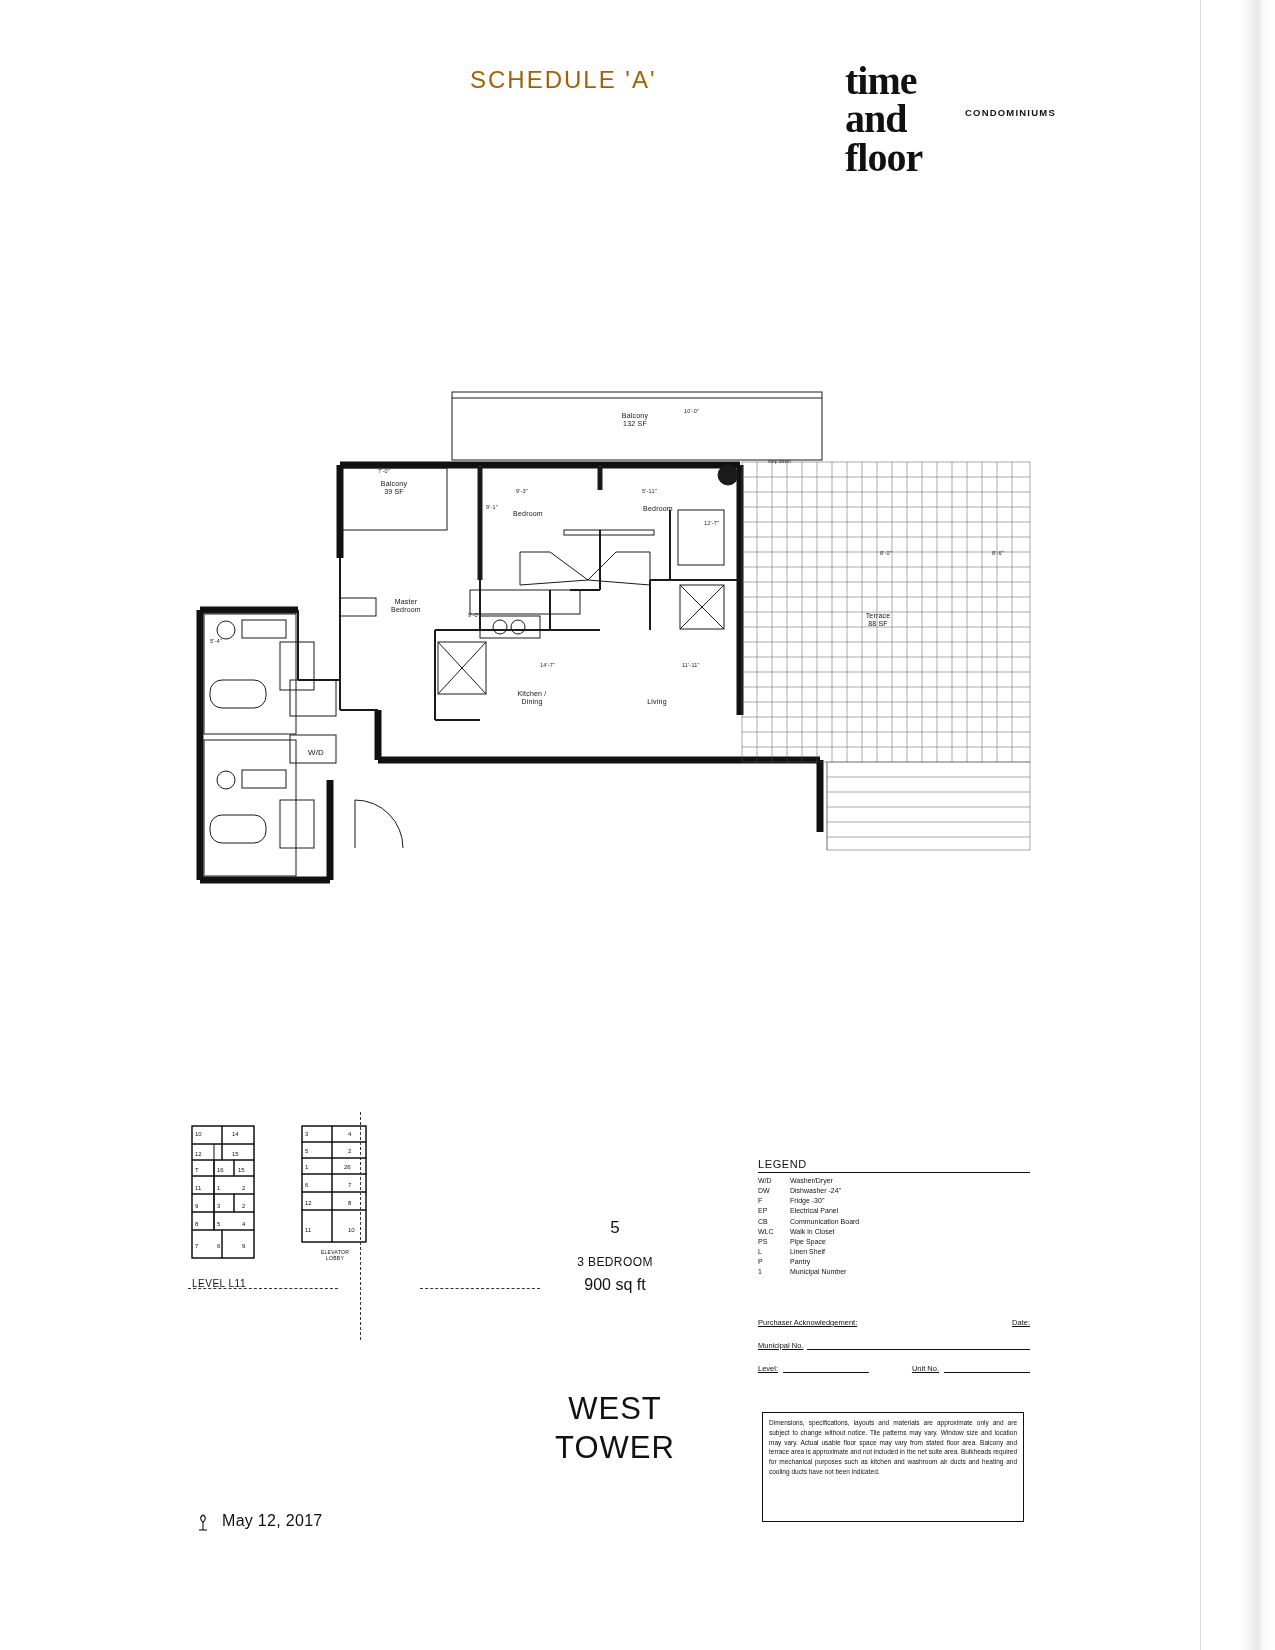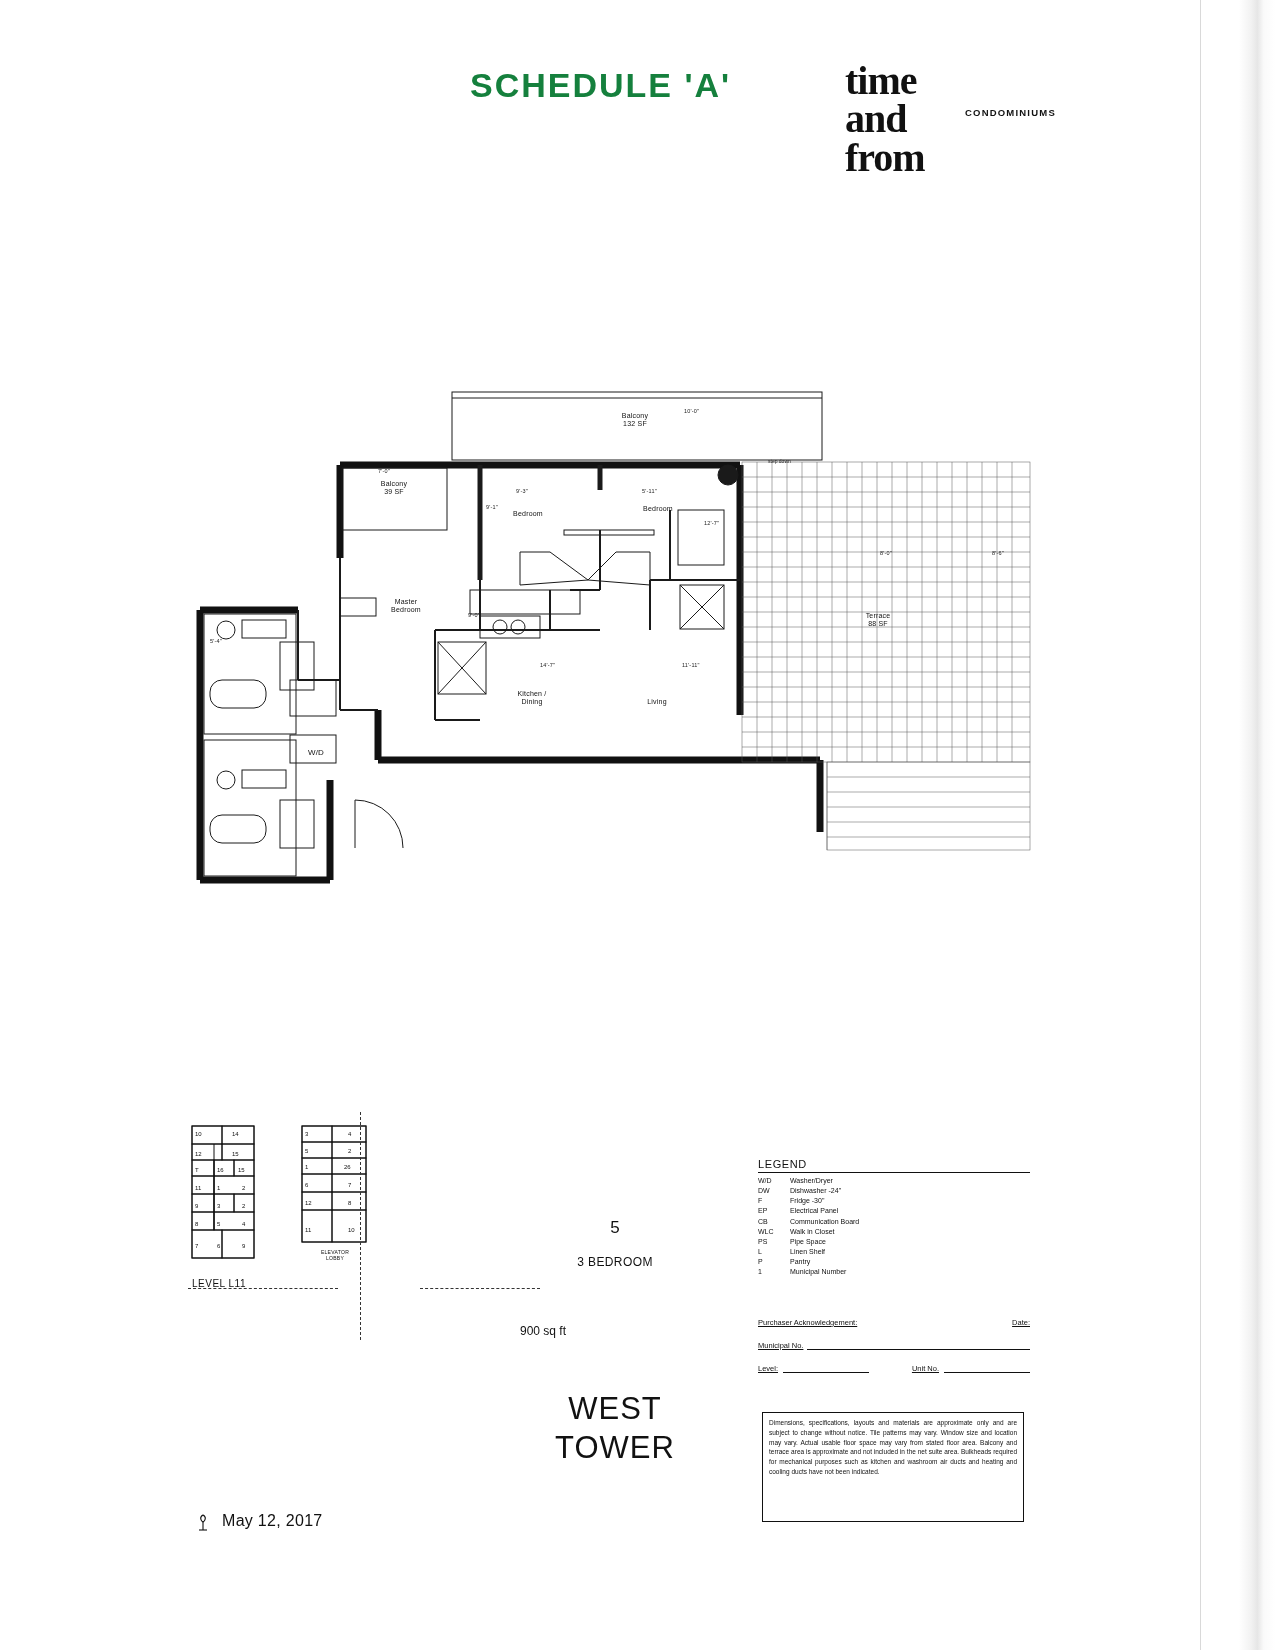--- a/index.html
+++ b/index.html
@@ -3,21 +3,21 @@
 <meta charset="utf-8">
 <style>
   html,body{margin:0;padding:0;background:#ffffff;}
   body{width:1275px;height:1650px;position:relative;font-family:"Liberation Sans",sans-serif;color:#111;overflow:hidden;}
   .page{position:absolute;inset:0;background:#fff;}
   .scanedge{position:absolute;top:0;right:0;width:80px;height:1650px;
     background:linear-gradient(to right,#ffffff 0%,#ffffff 55%,#f2f2f2 70%,#e6e6e6 78%,#fafafa 86%,#ffffff 100%);}
   .scanline{position:absolute;top:0;right:74px;width:1px;height:1650px;background:#d9d9d9;}
 
   
-  .schedule-title{position:absolute;left:470px;top:66px;font-size:34px;letter-spacing:2px;font-weight:700;color:#15803d;}
+  .schedule-title{position:absolute;left:470px;top:66px;font-size:24px;letter-spacing:2px;font-weight:400;color:#a16207;}
   .brand{position:absolute;left:845px;top:62px;width:200px;font-family:"Liberation Serif",serif;font-weight:bold;line-height:0.96;}
   .brand .l1,.brand .l2,.brand .l3{font-size:40px;letter-spacing:-1px;color:#111;}
   .brand .sub{position:absolute;left:120px;top:46px;font-size:9.5px;letter-spacing:1.2px;font-family:"Liberation Sans",sans-serif;font-weight:bold;}
 
   
   .plan{position:absolute;left:180px;top:380px;width:860px;height:530px;}
   .plan svg{position:absolute;left:0;top:0;}
   .rl{position:absolute;font-size:7px;color:#111;text-align:center;line-height:1.15;letter-spacing:.2px;}
   .dim{position:absolute;font-size:5.5px;color:#222;letter-spacing:.2px;}
   .tiny{position:absolute;font-size:5px;color:#222;}
@@ -27,21 +27,21 @@
   .keyplan2{position:absolute;left:298px;top:1122px;width:90px;height:150px;}
   .kp-label{position:absolute;left:192px;top:1278px;font-size:10px;letter-spacing:.5px;}
   .kp-label2{position:absolute;left:310px;top:1250px;font-size:5px;letter-spacing:.3px;text-align:center;width:50px;line-height:1.1;}
   .dashline{position:absolute;height:0;border-top:1px dashed #333;}
   .dashvert{position:absolute;width:0;border-left:1px dashed #333;}
 
   
   .unit-code{position:absolute;left:520px;top:1158px;width:190px;text-align:center;font-size:40px;letter-spacing:1px;}
   .unit-num{position:absolute;left:520px;top:1218px;width:190px;text-align:center;font-size:17px;}
   .unit-type{position:absolute;left:520px;top:1255px;width:190px;text-align:center;font-size:12px;letter-spacing:.4px;}
-  .unit-area{position:absolute;left:520px;top:1276px;width:190px;font-size:12px;margin-top:48px;}
+  .unit-area{position:absolute;left:520px;top:1276px;width:190px;text-align:center;font-size:16px;}
   .tower{position:absolute;left:495px;top:1390px;width:240px;text-align:center;font-size:31px;line-height:1.25;letter-spacing:1px;}
 
   
   .legend{position:absolute;left:758px;top:1158px;width:272px;}
   .legend-title{font-size:11px;letter-spacing:.6px;}
   .legend-rule{border-top:1px solid #111;margin-top:2px;margin-bottom:3px;}
   .legend-row{display:flex;font-size:7px;line-height:1.45;color:#111;}
   .legend-abbr{width:32px;flex:0 0 32px;}
   .legend-def{flex:1;}
 
@@ -58,21 +58,21 @@
 </style>
 </head>
 <body>
 
 <div class="page">
 
   <div class="schedule-title">SCHEDULE  'A'</div>
   <div class="brand">
     <div class="l1">time</div>
     <div class="l2">and</div>
-    <div class="l3">from</div>
+    <div class="l3">floor</div>
     <div class="sub">CONDOMINIUMS</div>
   </div>
 
   <div class="plan">
     <svg width="860" height="530" viewBox="0 0 860 530">
       <g fill="none" stroke="#1a1a1a" stroke-width="1">
 
         <rect x="272" y="12" width="370" height="68"></rect>
         <line x1="272" y1="18" x2="642" y2="18"></line>
 

